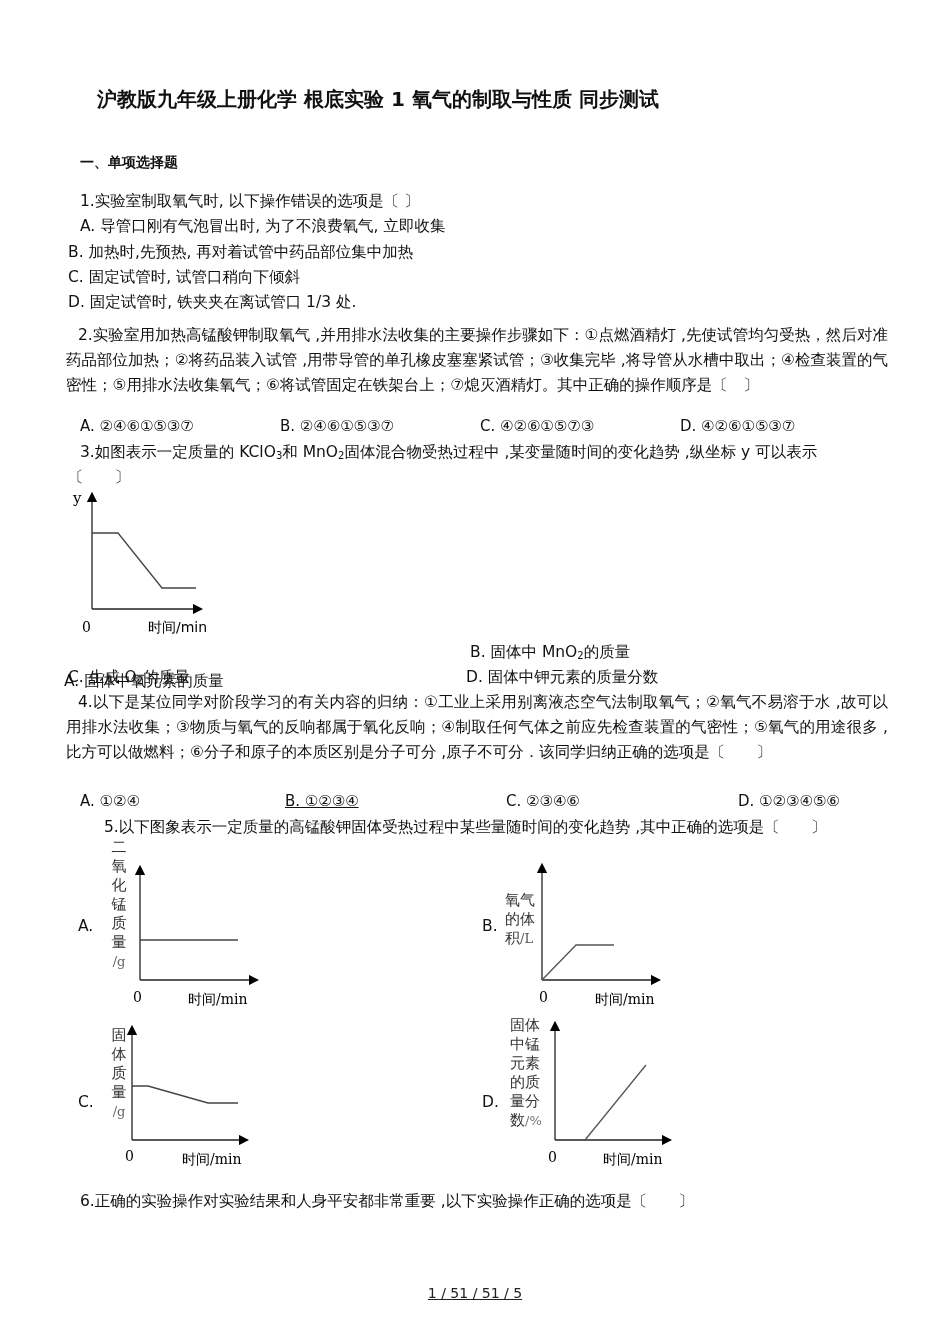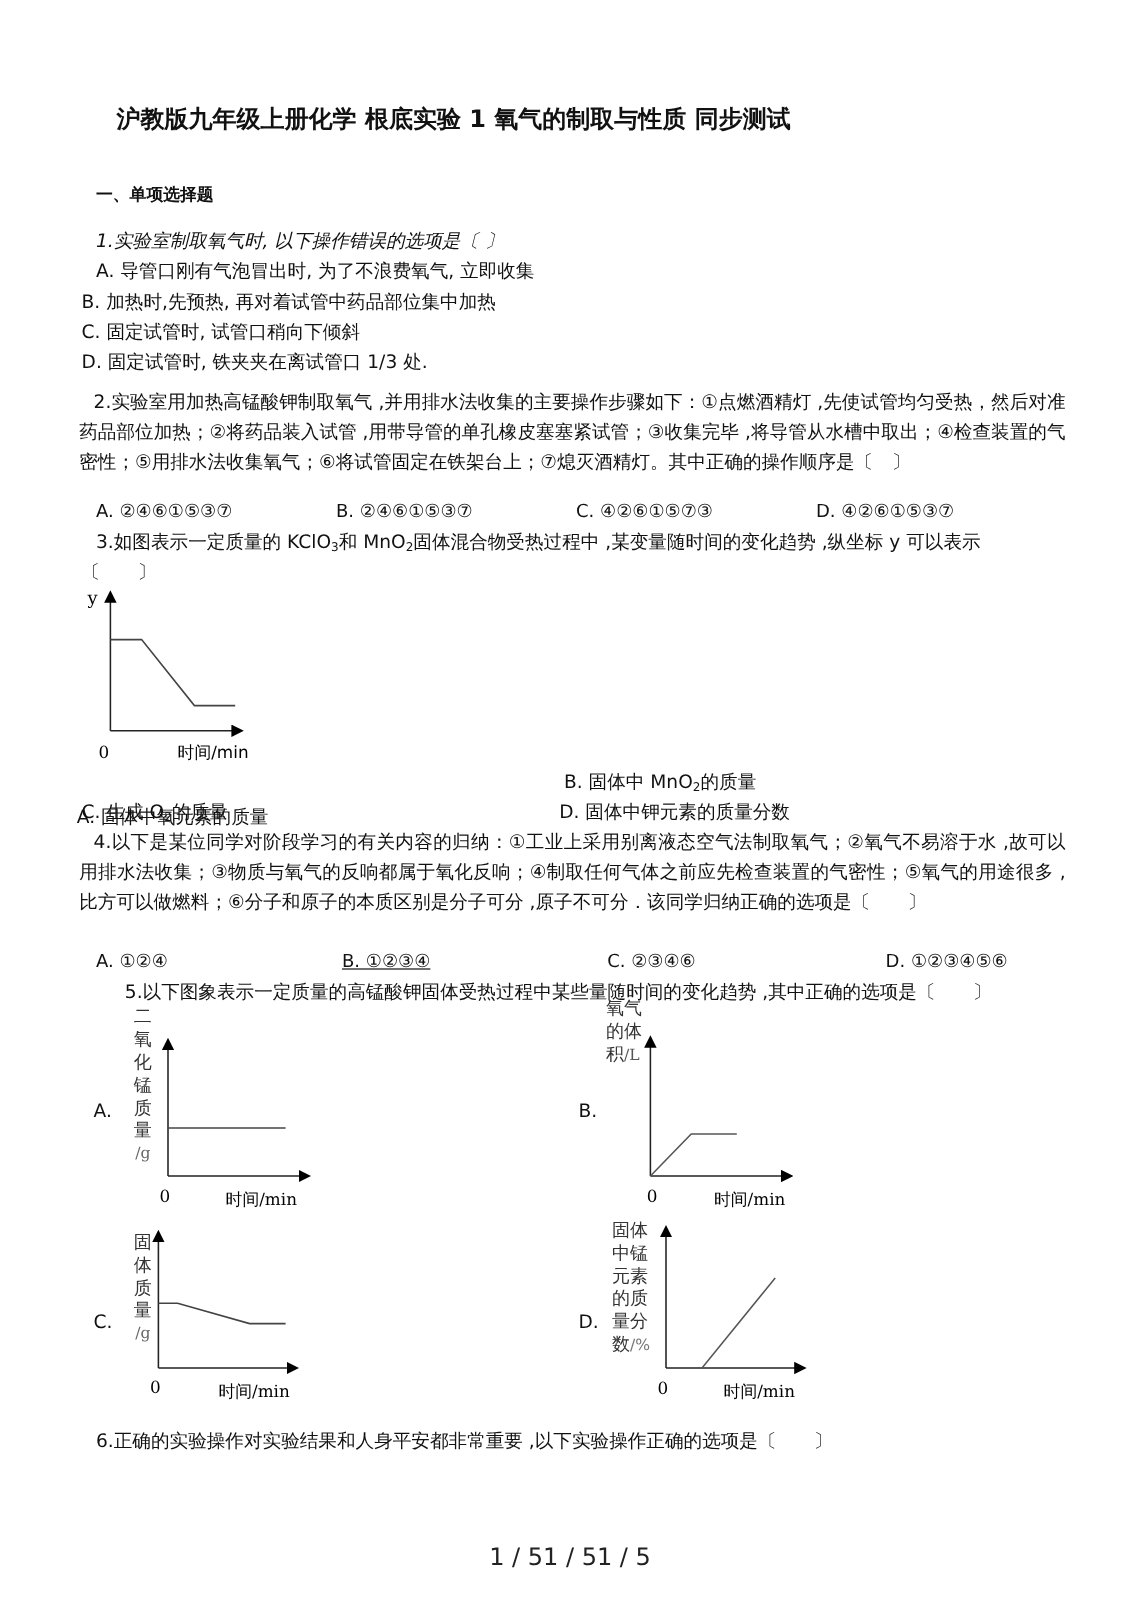--- a/index.html
+++ b/index.html
@@ -7,29 +7,29 @@
          font-family: "DejaVu Sans", sans-serif; color: #111; }
   .abs { position: absolute; white-space: nowrap; }
   .title { left: 0; width: 756px; top: 86px; text-align: center; font-size: 20px; font-weight: bold; }
   .section { left: 80px; top: 154px; font-size: 14px; font-weight: bold; }
   .t { font-size: 15.5px; line-height: 25px; }
   .para { position: absolute; left: 66px; width: 822px; font-size: 15.5px; line-height: 25px; white-space: normal; text-align: justify; }
   .opt { font-size: 15px; }
   sub { font-size: 10px; vertical-align: -2px; }
   svg text { font-family: "DejaVu Serif", serif; }
   .cn { font-family: "DejaVu Sans", sans-serif; }
-  .footer { left: 0; width: 950px; text-align: center; top: 1285px; font-size: 20px; color: #222; }
+  .footer { left: 0; width: 950px; text-align: center; top: 1285px; font-size: 14px; color: #222; text-decoration: underline; }
 </style>
 </head>
 <body>
 
 <div class="abs title">沪教版九年级上册化学 根底实验 1 氧气的制取与性质 同步测试</div>
 <div class="abs section">一、单项选择题</div>
 
-<div class="abs t" style="left:80px;top:189px;font-style:italic;">1.实验室制取氧气时, 以下操作错误的选项是〔 〕</div>
+<div class="abs t" style="left:80px;top:189px;">1.实验室制取氧气时, 以下操作错误的选项是〔 〕</div>
 <div class="abs t" style="left:80px;top:214px;">A. 导管口刚有气泡冒出时, 为了不浪费氧气, 立即收集</div>
 <div class="abs t" style="left:68px;top:240px;">B. 加热时,先预热, 再对着试管中药品部位集中加热</div>
 <div class="abs t" style="left:68px;top:265px;">C. 固定试管时, 试管口稍向下倾斜</div>
 <div class="abs t" style="left:68px;top:290px;">D. 固定试管时, 铁夹夹在离试管口 1/3 处.</div>
 
 <div class="para" style="top:323px;text-indent:12px;">2.实验室用加热高锰酸钾制取氧气 ,并用排水法收集的主要操作步骤如下：①点燃酒精灯 ,先使试管均匀受热，然后对准药品部位加热；②将药品装入试管 ,用带导管的单孔橡皮塞塞紧试管；③收集完毕 ,将导管从水槽中取出；④检查装置的气密性；⑤用排水法收集氧气；⑥将试管固定在铁架台上；⑦熄灭酒精灯。其中正确的操作顺序是〔　〕</div>
 <div class="abs t opt" style="left:80px;top:414px;">A. ②④⑥①⑤③⑦</div>
 <div class="abs t opt" style="left:280px;top:414px;">B. ②④⑥①⑤③⑦</div>
 <div class="abs t opt" style="left:480px;top:414px;">C. ④②⑥①⑤⑦③</div>
 <div class="abs t opt" style="left:680px;top:414px;">D. ④②⑥①⑤③⑦</div>
@@ -82,21 +82,21 @@
 </div>
 <svg class="abs" style="left:128px;top:860px;" width="140" height="150">
   <line x1="12" y1="120" x2="12" y2="10" stroke="#222" stroke-width="1.3" marker-end="url(#arr)"></line>
   <line x1="12" y1="120" x2="126" y2="120" stroke="#222" stroke-width="1.3" marker-end="url(#arr)"></line>
   <line x1="12" y1="80" x2="110" y2="80" stroke="#444" stroke-width="1.3"></line>
   <text x="5" y="142" font-size="14">0</text>
   <text x="60" y="144" font-size="14"><tspan class="cn">时间</tspan><tspan>/min</tspan></text>
 </svg>
 
 <div class="abs t" style="left:482px;top:914px;">B.</div>
-<div class="abs" style="left:505px;top:831px;font-size:15px;line-height:19px;color:#333;">
+<div class="abs" style="left:505px;top:891px;font-size:15px;line-height:19px;color:#333;">
   <div>氧气</div>
   <div>的体</div>
   <div><span>积</span><span style="font-family:'DejaVu Serif',serif;font-size:13px;color:#555;">/L</span></div>
 </div>
 <svg class="abs" style="left:530px;top:860px;" width="140" height="155">
   <line x1="12" y1="120" x2="12" y2="8" stroke="#222" stroke-width="1.3" marker-end="url(#arr)"></line>
   <line x1="12" y1="120" x2="126" y2="120" stroke="#222" stroke-width="1.3" marker-end="url(#arr)"></line>
   <polyline points="12,120 46,85 84,85" fill="none" stroke="#555" stroke-width="1.3"></polyline>
   <text x="9" y="142" font-size="14">0</text>
   <text x="65" y="144" font-size="14"><tspan class="cn">时间</tspan><tspan>/min</tspan></text>

